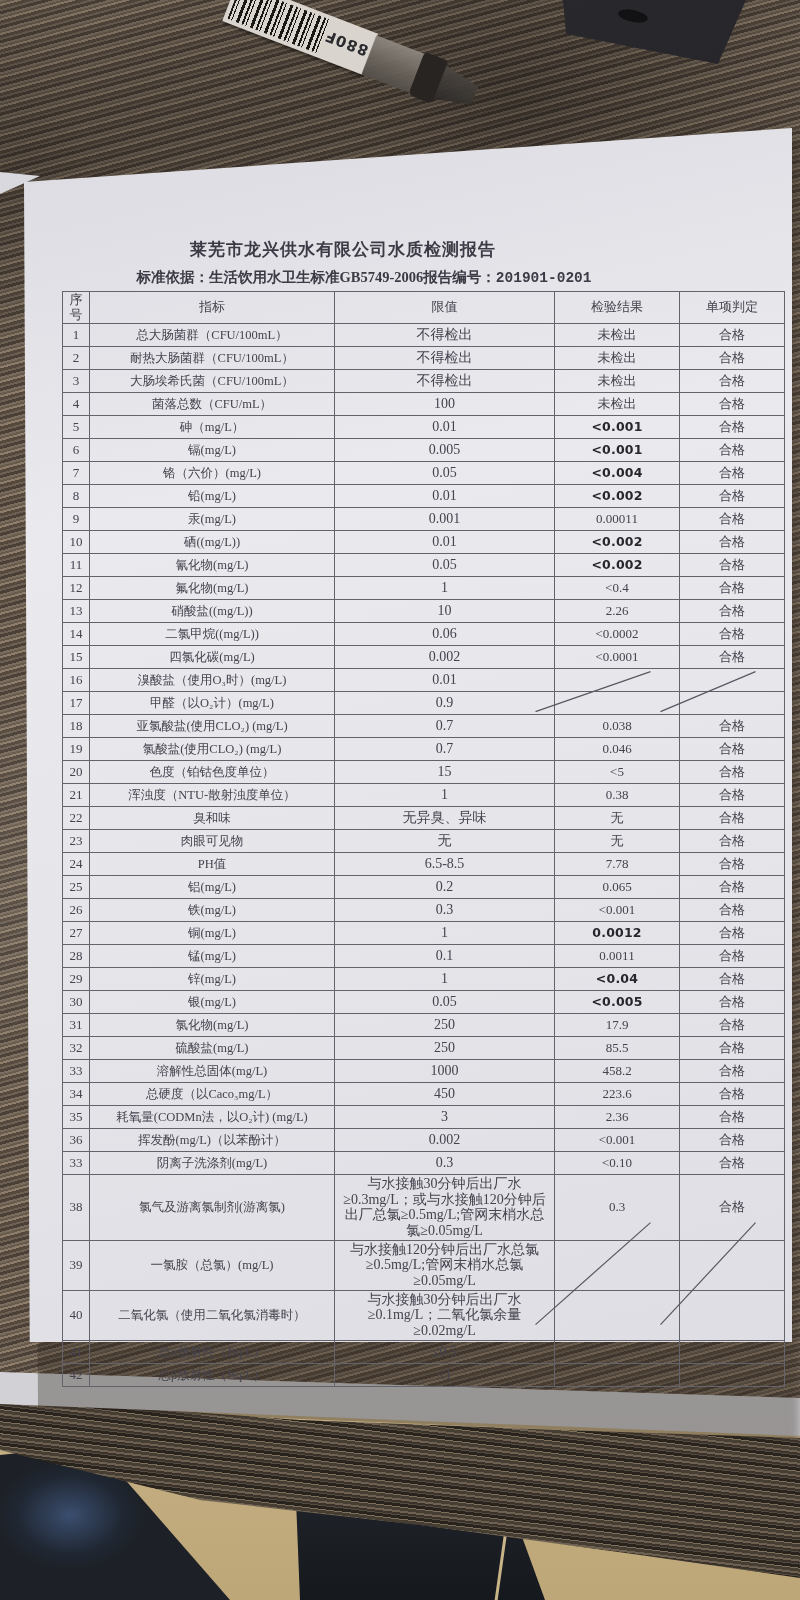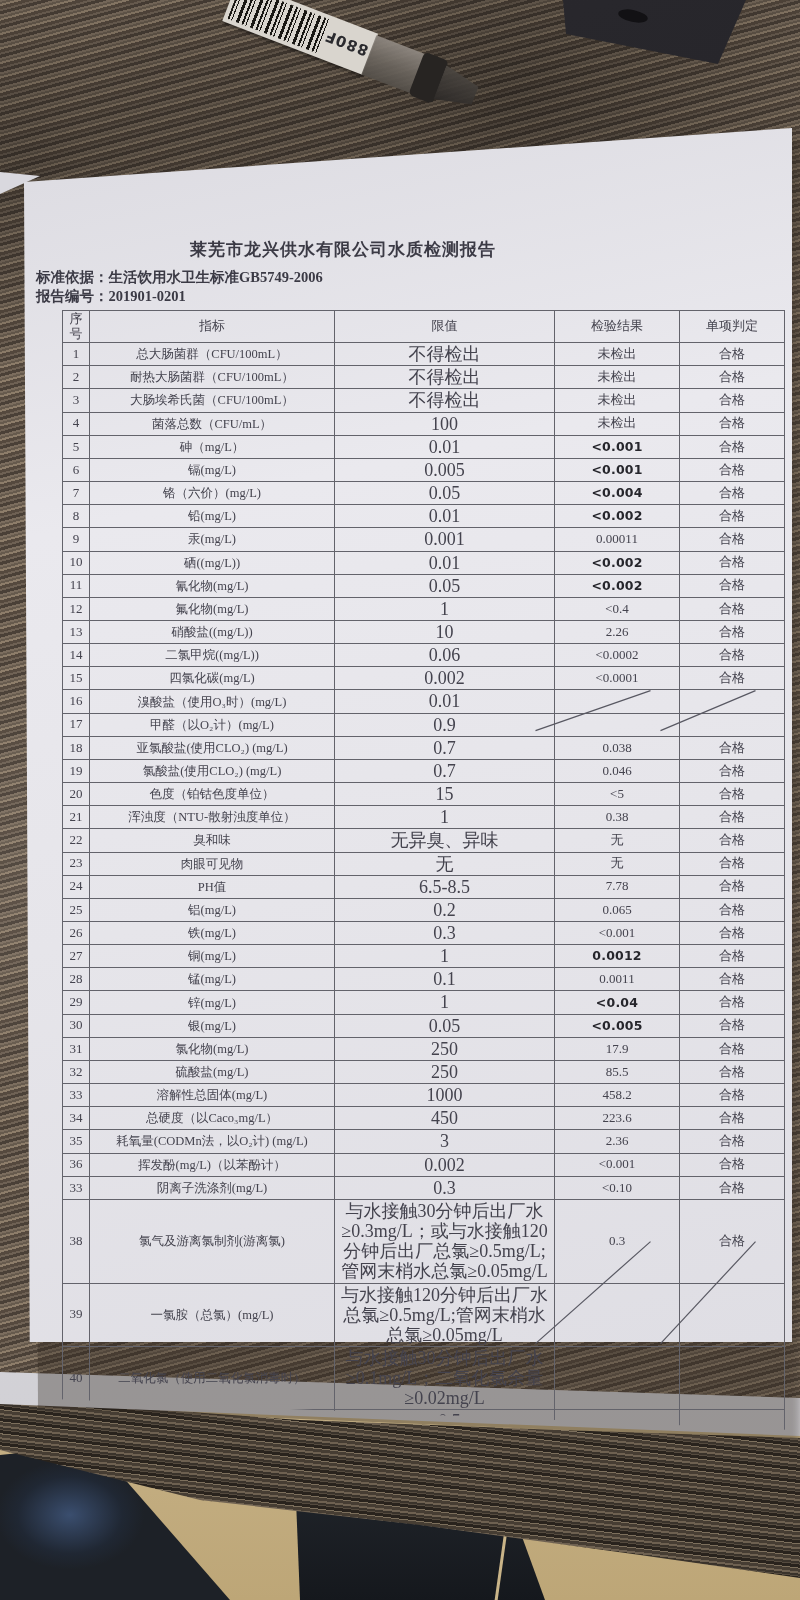--- a/index.html
+++ b/index.html
@@ -74,34 +74,34 @@
     clip-path:polygon(6px 56px,774px 2px,774px 1304px,12px 1272px);
     background:rgba(45,38,30,.35);filter:blur(5px);}
   .paper{position:absolute;left:18px;top:126px;width:774px;height:1216px;z-index:6;
     clip-path:polygon(6px 56px,774px 2px,774px 1304px,12px 1272px);
     background:linear-gradient(168deg,#dcdbe1,#eae9ee 30%,#e6e5ea 60%,#dfdee4);
     color:#3f3e49;}
   .doc{padding-top:112px;}
   .doc-title{font-size:17px;font-weight:bold;letter-spacing:1px;margin-left:172px;
     color:#3b3a45;}
   .doc-sub{display:flex;justify-content:center;align-items:baseline;
-    padding:7px 100px 4px 18px;font-size:14.5px;font-weight:bold;color:#3b3a45;flex-direction:column;}
-  .report-no-value{font-family:Liberation Serif, serif;}
+    padding:7px 100px 4px 18px;font-size:14.5px;font-weight:bold;color:#3b3a45;}
+  .report-no-value{font-family:Liberation Mono, monospace;}
 
   .table-wrap{position:relative;margin-left:20px;width:722px;padding-left:24px;}
   table{border-collapse:collapse;table-layout:fixed;width:722px;
     font-size:13px;color:#44434e;}
   col.w0{width:27px;}col.w1{width:245px;}col.w2{width:220px;}
   col.w3{width:125px;}col.w4{width:105px;}
   th,td{border:1px solid #63636b;text-align:center;vertical-align:middle;
     padding:1px 3px;height:20px;line-height:1.12;overflow:hidden;
     font-weight:normal;}
   th{height:21px;}
   td.c1{white-space:nowrap;font-size:12.5px;font-family:Liberation Serif, serif;}
-  td.c2{font-size:18px;font-family:Liberation Serif, serif;}
+  td.c2{font-size:14px;font-family:Liberation Serif, serif;}
   td.c3.rb{font-family:"DejaVu Sans",sans-serif;font-weight:bold;color:#26262c;
     font-size:12.5px;letter-spacing:.2px;}
   .overlay{position:absolute;inset:0;width:100%;height:100%;pointer-events:none;}
 </style>
 </head>
 <body>
 
 <div class="desk"></div>
 
 <div class="device"></div>

